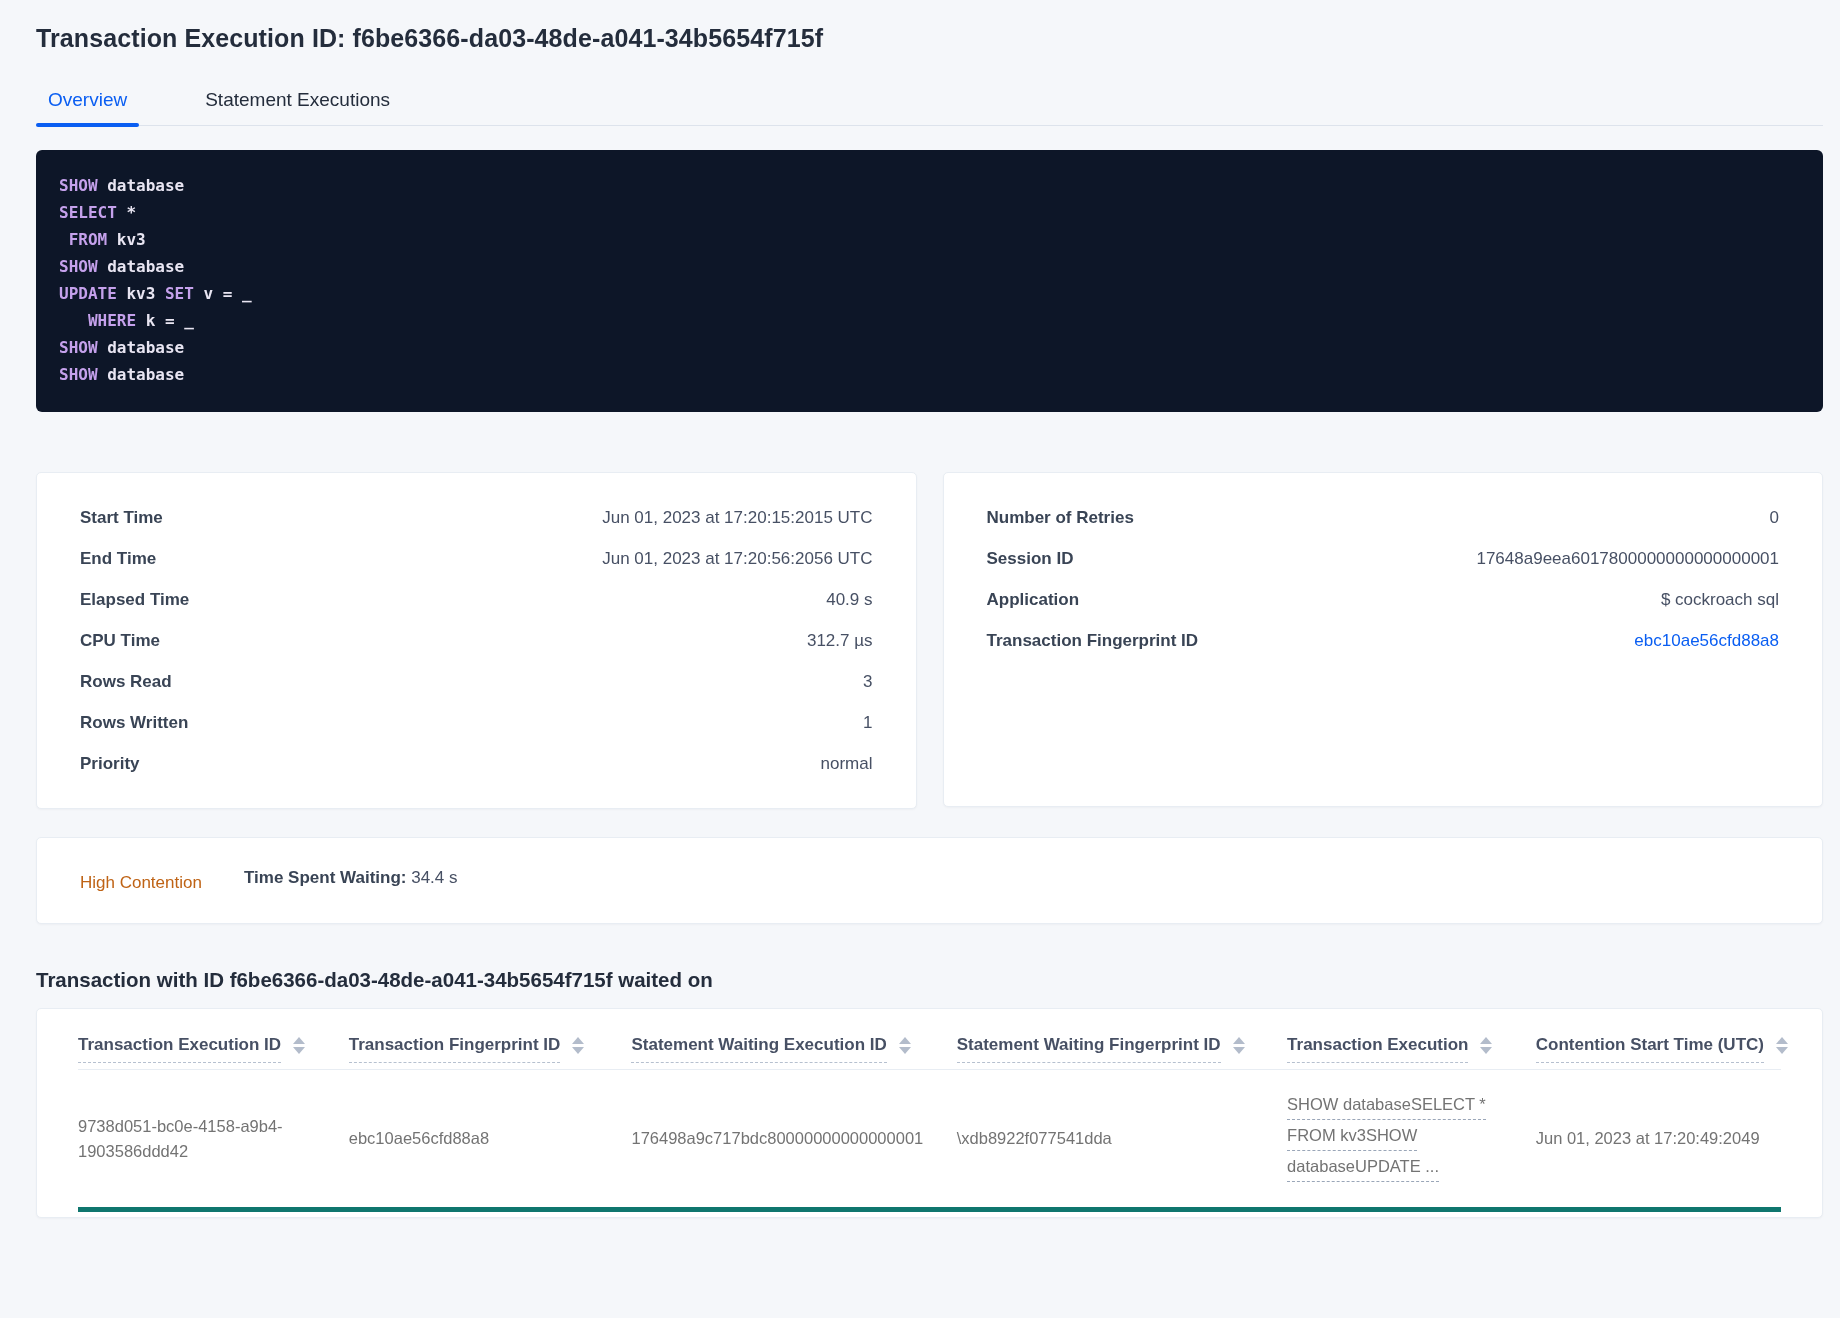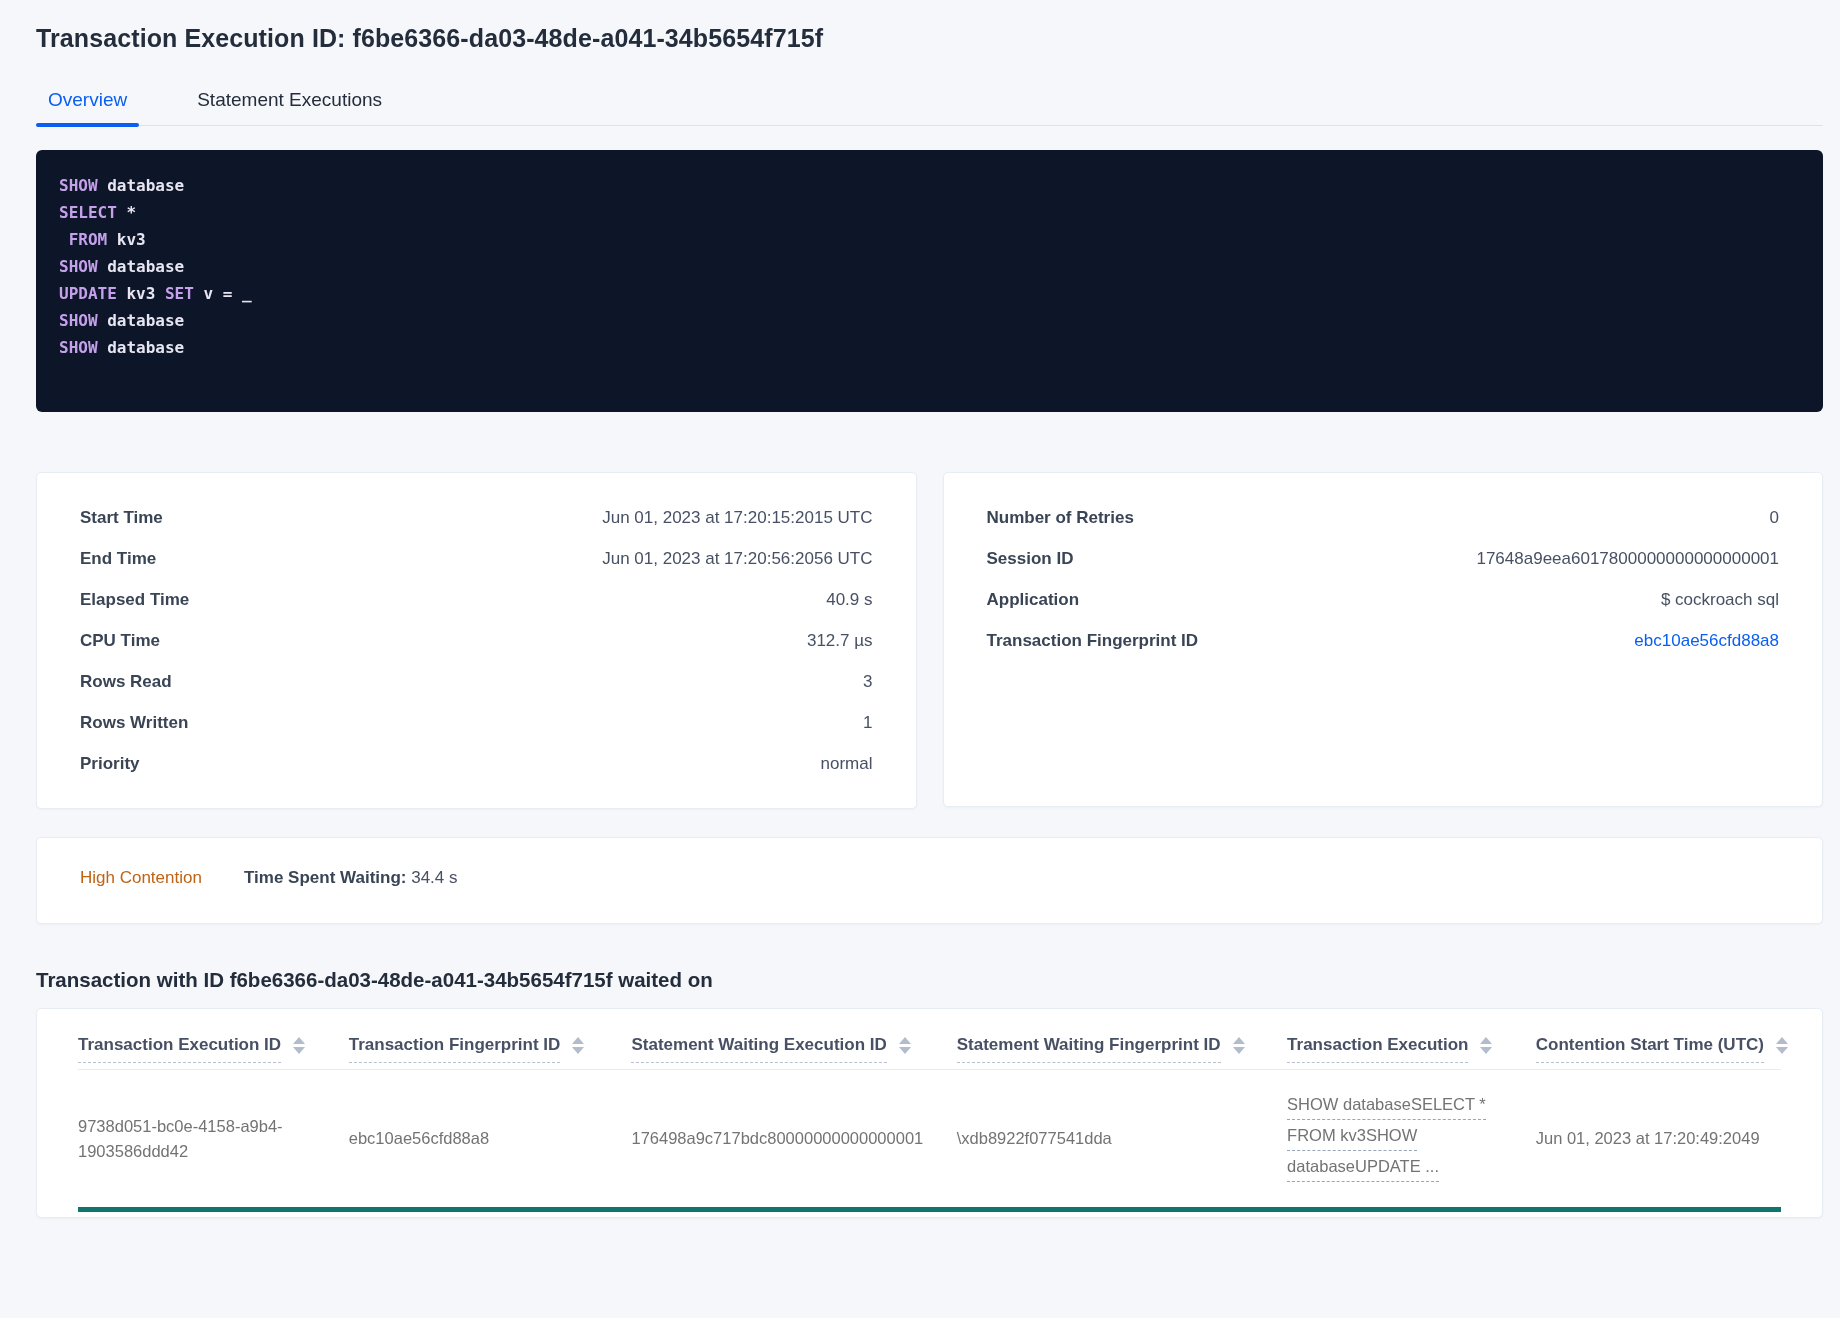--- a/index.html
+++ b/index.html
@@ -13,20 +13,21 @@
 
   
   .page-title {
     font-size:25px; font-weight:bold; color:#242d3c;
     letter-spacing:.1px; margin-bottom:28px;
   }
   .tabbar {
     display:flex; 
     border-bottom:1px solid #dde3ec;
     margin-bottom:24px;
+    gap:8px;
   }
   .tab {
     font-size:19px; padding:8px 12px 14px 12px; margin-right:46px;
     color:#242d3c; cursor:pointer; position:relative;
   }
   .tab.active { color:#0a5ef2; }
   .tab.active::after {
     content:""; position:absolute; left:0; right:0; bottom:-2px;
     height:4px; background:#0a5ef2; border-radius:2px;
   }
@@ -77,21 +78,21 @@
   .ins-header {
     display:flex; align-items:center; padding:26px 0 16px 0;
     border-bottom:1px solid #e8edf3;
   }
   .ins-col1-h { display:flex; align-items:center; width:140px; }
   .h-label {
     font-size:17px; font-weight:bold; color:#475064;
     border-bottom:1px dashed #b6c0cf; padding-bottom:7px;
     margin-bottom:-8px; white-space:nowrap;
   }
-  .ins-row { display:flex; align-items:center; padding:24px 0 30px 0; }
+  .ins-row { display:flex; align-items:flex-end; padding:24px 0 30px 0; }
   .ins-insight { width:164px; font-size:17px; color:#bf6315; }
   .ins-details { flex:1; font-size:17px; line-height:31px; color:#475064; }
   .ins-details b { color:#394455; }
   a.text-link { color:#0a5ef2; text-decoration:none; cursor:pointer; }
 
   
   .section-heading {
     font-size:20.5px; font-weight:bold; color:#242d3c; margin-bottom:16px;
   }
   .waited-card { padding:0 41px; height:210px; }
@@ -124,20 +125,21 @@
     <div class="tab active">Overview</div>
     <div class="tab">Statement Executions</div>
   </div>
 
   <div class="sql-box">
     <div class="code-line"><span class="kw">SHOW</span><span> database</span></div>
     <div class="code-line"><span class="kw">SELECT</span><span> *</span></div>
     <div class="code-line"><span> </span><span class="kw">FROM</span><span> kv3</span></div>
     <div class="code-line"><span class="kw">SHOW</span><span> database</span></div>
     <div class="code-line"><span class="kw">UPDATE</span><span> kv3 </span><span class="kw">SET</span><span> v = _</span></div>
+    <div class="code-line"><span>   </span><span class="kw">WHERE</span><span> k = _</span></div>
     <div class="code-line"><span class="kw">SHOW</span><span> database</span></div>
     <div class="code-line"><span class="kw">SHOW</span><span> database</span></div>
   </div>
 
   <div class="cards-row">
 
     <div class="card">
       <div class="kv-row">
         <span class="kv-label">Start Time</span>
         <span class="kv-value">Jun 01, 2023 at 17:20:15:2015 UTC</span>

